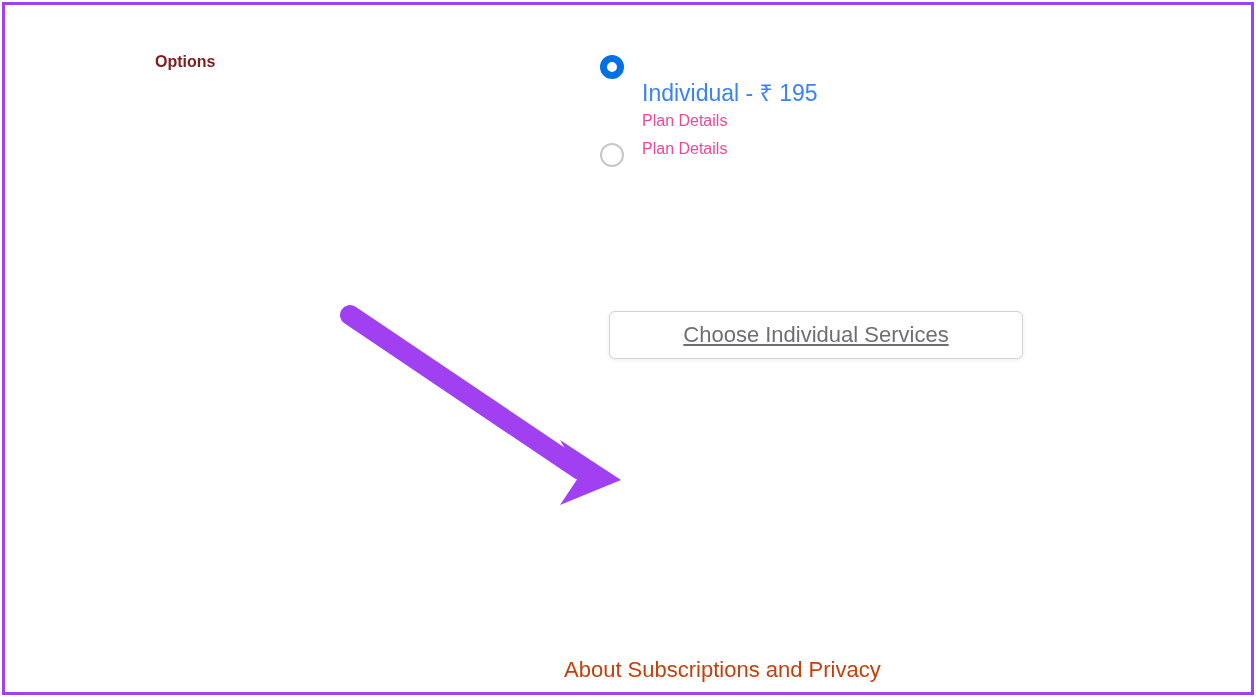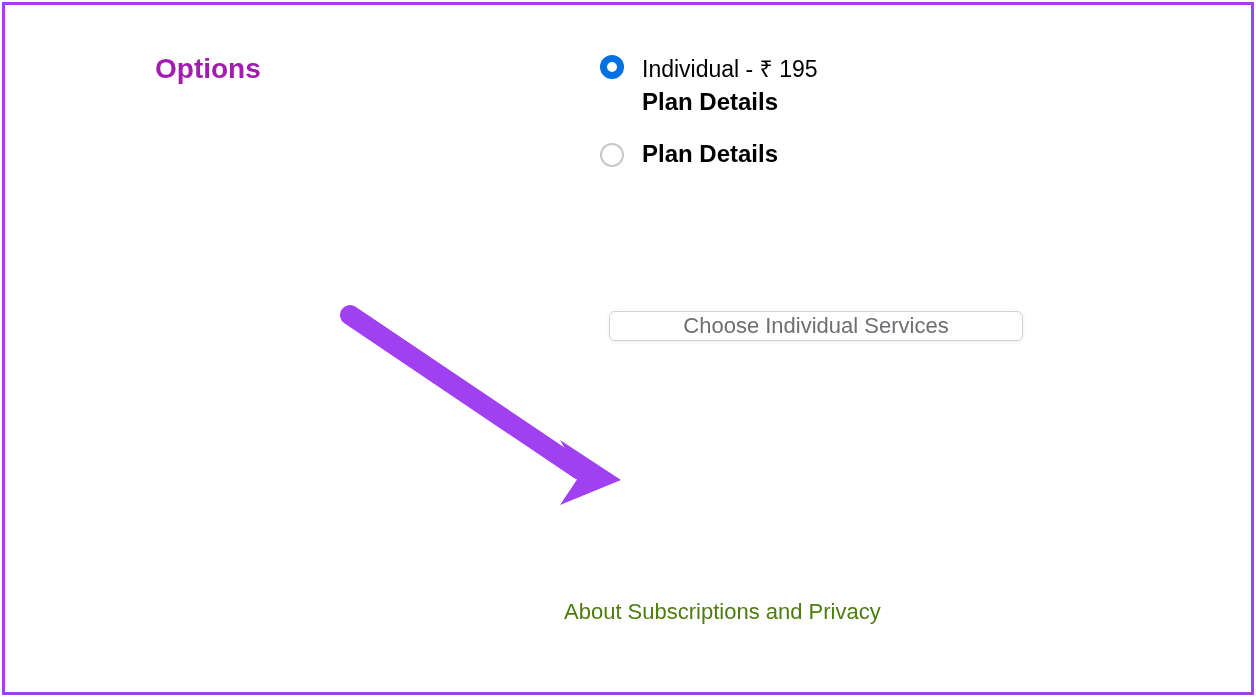--- a/index.html
+++ b/index.html
@@ -24,23 +24,23 @@
     }
     .content {
       position: relative;
       width: 100%;
       height: 100%;
     }
     .options-label {
       position: absolute;
       left: 150px;
       top: 48px;
-      font-size: 28px;
+      font-size: 16px;
       font-weight: 600;
-      color: #a21caf;
+      color: #7f1d1d;
     }
     .option-row {
       position: absolute;
       left: 595px;
       display: flex;
       align-items: flex-start;
       gap: 18px;
     }
     .option-row-1 {
       top: 47px;
@@ -63,57 +63,59 @@
       border: 2px solid #c7c7cc;
       background: #fff;
     }
     .option-text-group {
       display: flex;
       flex-direction: column;
       gap: 4px;
     }
     .option-label {
       font-size: 23px;
-      color: #000000;
+      color: #3b82f6;
       font-weight: 400;
+      margin-top: 24px;
     }
     .plan-details {
-      font-size: 24px;
-      color: #000000;
-      font-weight: 700;
+      font-size: 16px;
+      color: #ec4899;
+      font-weight: 400;
       cursor: pointer;
     }
     .action-button {
       position: absolute;
       left: 604px;
       background: #ffffff;
       border: 1px solid #d2d2d7;
       border-radius: 6px;
       font-size: 22px;
       color: #6e6e73;
       font-weight: 400;
-      padding: 1px 26px;
+      padding: 10px 26px;
       box-shadow: 0 1px 4px rgba(0,0,0,0.08);
       cursor: pointer;
       text-align: center;
+      text-decoration: underline;
     }
     .btn-choose {
       top: 306px;
       width: 414px;
     }
     .btn-cancel {
       top: 454px;
       width: 294px;
     }
     .about-link {
       position: absolute;
       left: 559px;
-      top: 594px;
+      top: 652px;
       font-size: 22px;
-      color: #4d7c0f;
+      color: #c2410c;
       font-weight: 400;
       cursor: pointer;
     }
     .arrow-annotation {
       position: absolute;
       left: 330px;
       top: 295px;
       pointer-events: none;
     }
   </style>

